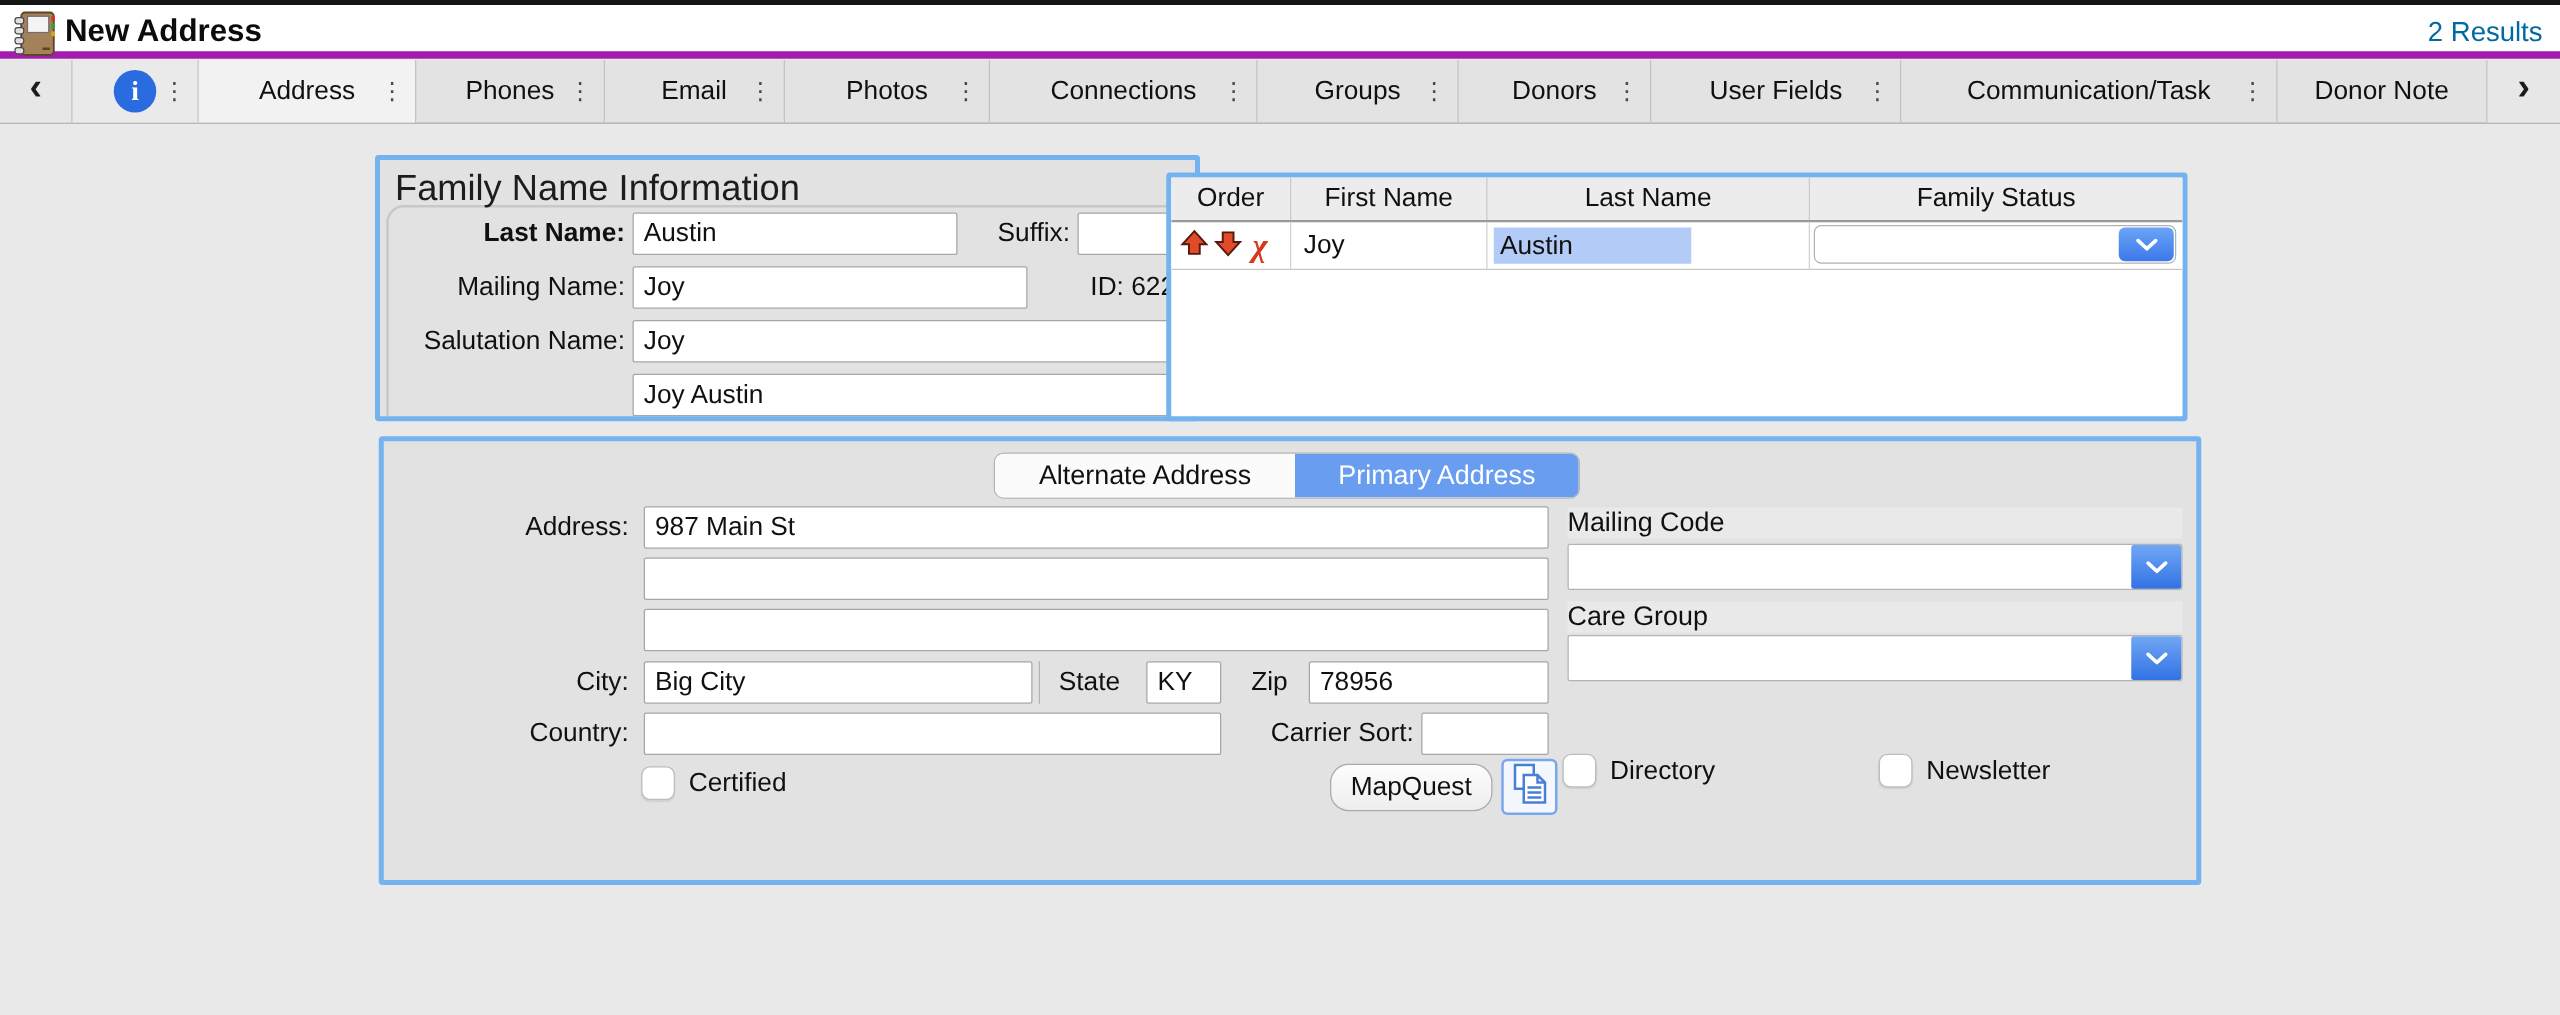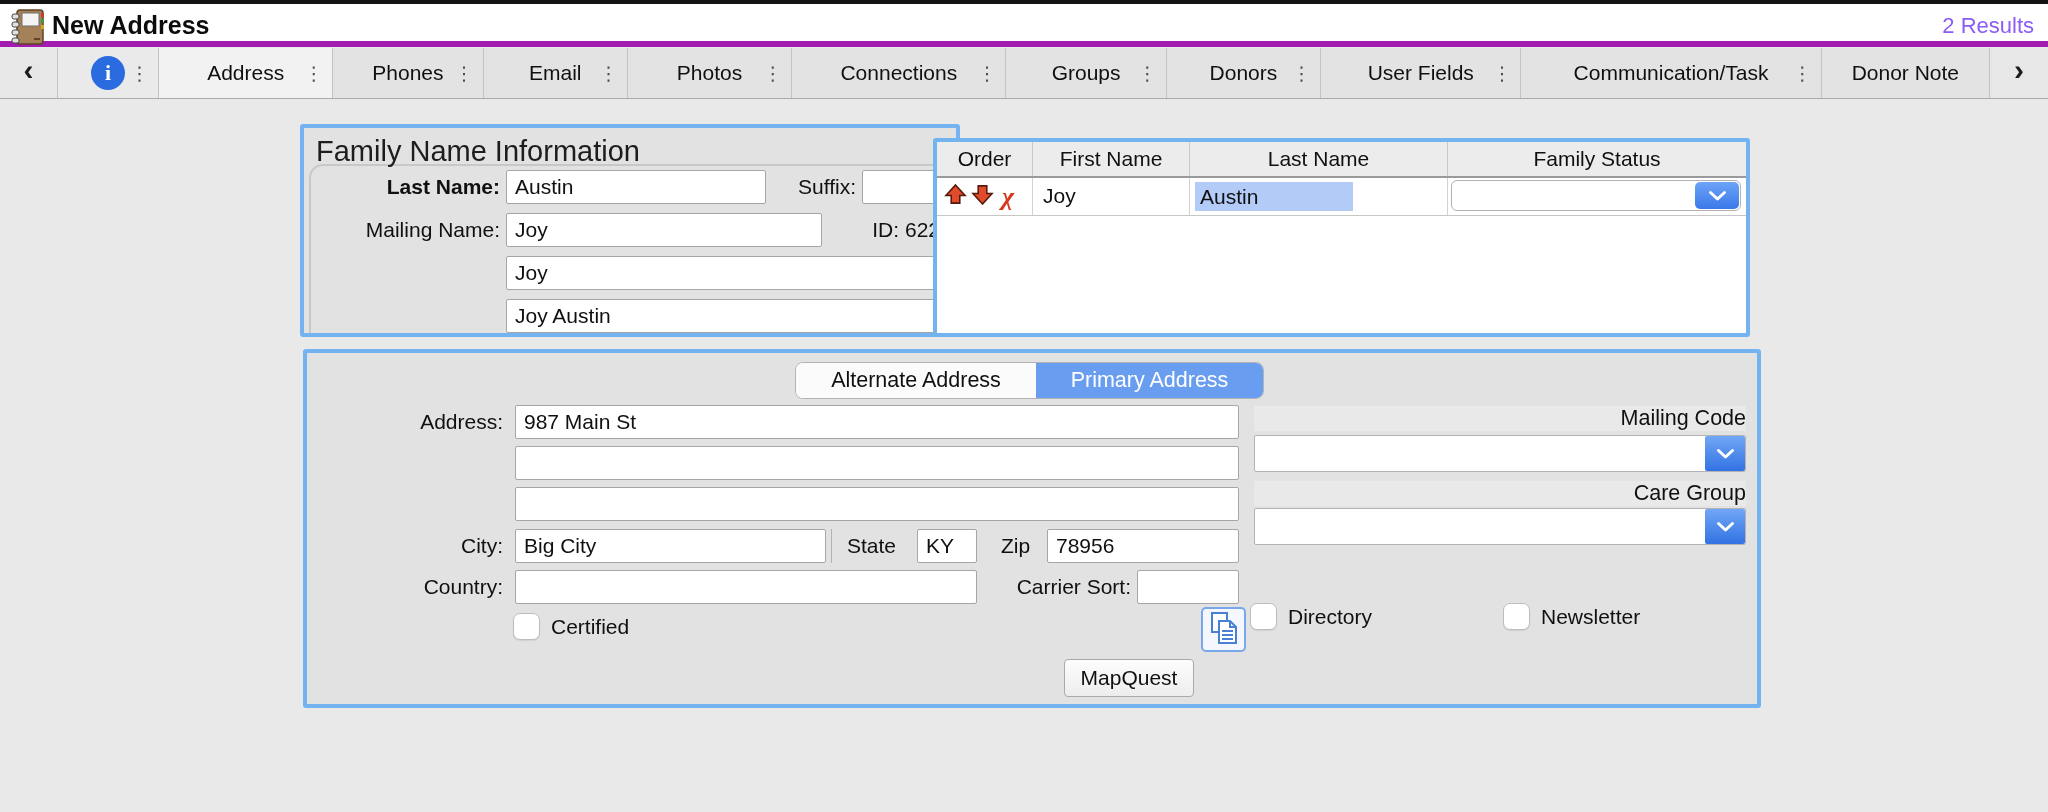--- a/index.html
+++ b/index.html
@@ -4,21 +4,21 @@
 <style>
   html,body{margin:0;padding:0;}
   body{font-family:"Liberation Sans",sans-serif;background:#d5d5d5;}
   .stage{position:relative;width:2048px;height:812px;background:#e9e9e9;overflow:hidden;}
 
   
   .titlebar{position:absolute;left:0;top:0;width:2048px;height:47px;background:#ffffff;
     border-top:4px solid #141414;border-bottom:6px solid #a21caf;box-sizing:border-box;}
   .appicon{position:absolute;left:10px;top:4px;}
   .title{position:absolute;left:52px;top:7px;font-size:25px;font-weight:bold;color:#0c0c0c;}
-  .results{position:absolute;right:14px;top:9px;font-size:22px;color:#8b5cf6;}
+  .results{position:absolute;right:14px;top:9px;font-size:22px;color:#0369a1;}
 
   
   .tabbar{position:absolute;left:0;top:48px;width:2048px;height:51px;background:#e3e3e3;
     border-bottom:1px solid #ababab;box-sizing:border-box;display:flex;align-items:stretch;}
   .navcell{flex:0 0 57px;display:flex;align-items:center;justify-content:center;background:#e7e7e7;}
   .navcell.right{flex:0 0 58px;border-left:1px solid #c3c3c3;}
   .chev{font-size:30px;font-weight:600;color:#1b1b1b;line-height:1;padding-bottom:6px;}
   .infocell{flex:0 0 100px;position:relative;display:flex;align-items:center;justify-content:center;
     border-left:1px solid #c3c3c3;background:#eaeaea;}
   .infocircle{width:34px;height:34px;border-radius:50%;background:#2a6bdf;color:#fff;
@@ -68,25 +68,25 @@
   .seg{position:absolute;left:488px;top:9px;height:37px;display:flex;border:1px solid #b3b3b3;
     border-radius:8px;overflow:hidden;background:#fbfbfb;box-sizing:border-box;}
   .seg .segtab{font-size:21.5px;line-height:35px;text-align:center;}
   .seg .primary{width:227px;background:#699df0;color:#ffffff;}
   .seg .alternate{width:240px;background:#fbfbfb;color:#101010;}
   .vline{position:absolute;width:1px;background:#b3b3b3;}
   .checkbox{position:absolute;width:27px;height:27px;background:#fff;border:1px solid #bdbdbd;
     border-radius:7px;box-sizing:border-box;box-shadow:0 1px 1px rgba(0,0,0,0.08);}
   .cblabel{position:absolute;font-size:21px;color:#101010;height:27px;line-height:27px;}
   .btn{position:absolute;box-sizing:border-box;background:linear-gradient(#fdfdfd,#ededed);
-    border:1px solid #aaaaaa;border-radius:4px;font-size:21px;color:#101010;
-    font-family:"Liberation Sans",sans-serif;margin-top:48px;}
+    border:1px solid #aaaaaa;border-radius:15px;font-size:21px;color:#101010;
+    font-family:"Liberation Sans",sans-serif;}
   .copybox{position:absolute;width:45px;height:45px;border:2px solid #79a7ec;border-radius:5px;
     background:#f4f7fd;box-sizing:border-box;display:flex;align-items:center;justify-content:center;}
-  .labelstrip{position:absolute;width:492px;height:25px;background:#e9e9e9;text-align:right;
+  .labelstrip{position:absolute;width:492px;height:25px;background:#e9e9e9;text-align:left;
     font-size:21.5px;color:#101010;line-height:25px;}
   .sqcombo{position:absolute;width:492px;height:37px;background:#fff;border:1px solid #b3b3b3;
     border-radius:2px;box-sizing:border-box;}
   .sqcombo .cbtn{position:absolute;right:0;top:0;bottom:0;width:40px;
     background:linear-gradient(#71a7f5,#3272e3);border-radius:2px;
     display:flex;align-items:center;justify-content:center;}
 </style>
 </head>
 <body>
 
@@ -171,20 +171,21 @@
 
     <div class="flabel" style="left:0;top:42px;width:196px;font-weight:bold;">Last Name:</div>
     <input class="inp" style="left: 202px; top: 42px; width: 260px;" value="Austin">
     <div class="flabel" style="left:440px;top:42px;width:112px;">Suffix:</div>
     <input class="inp" style="left: 558px; top: 42px; width: 80px;" value="">
 
     <div class="flabel" style="left:0;top:85px;width:196px;">Mailing Name:</div>
     <input class="inp" style="left: 202px; top: 85px; width: 316px;" value="Joy">
     <div class="flabel" style="left:440px;top:85px;width:196px;">ID: 622</div>
 
+    <div class="flabel" style="left:0;top:128px;width:196px;">Salutation Name:</div>
     <input class="inp" style="left: 202px; top: 128px; width: 436px;" value="Joy">
 
     <input class="inp" style="left: 202px; top: 171px; width: 436px;" value="Joy Austin">
   </div>
 
   <div class="bluebox tablebox" style="left:933px;top:138px;width:817px;height:199px;">
     <div class="thead">
       <div class="th" style="width:95px;">Order</div>
       <div class="th" style="width:157px;">First Name</div>
       <div class="th" style="width:258px;">Last Name</div>

